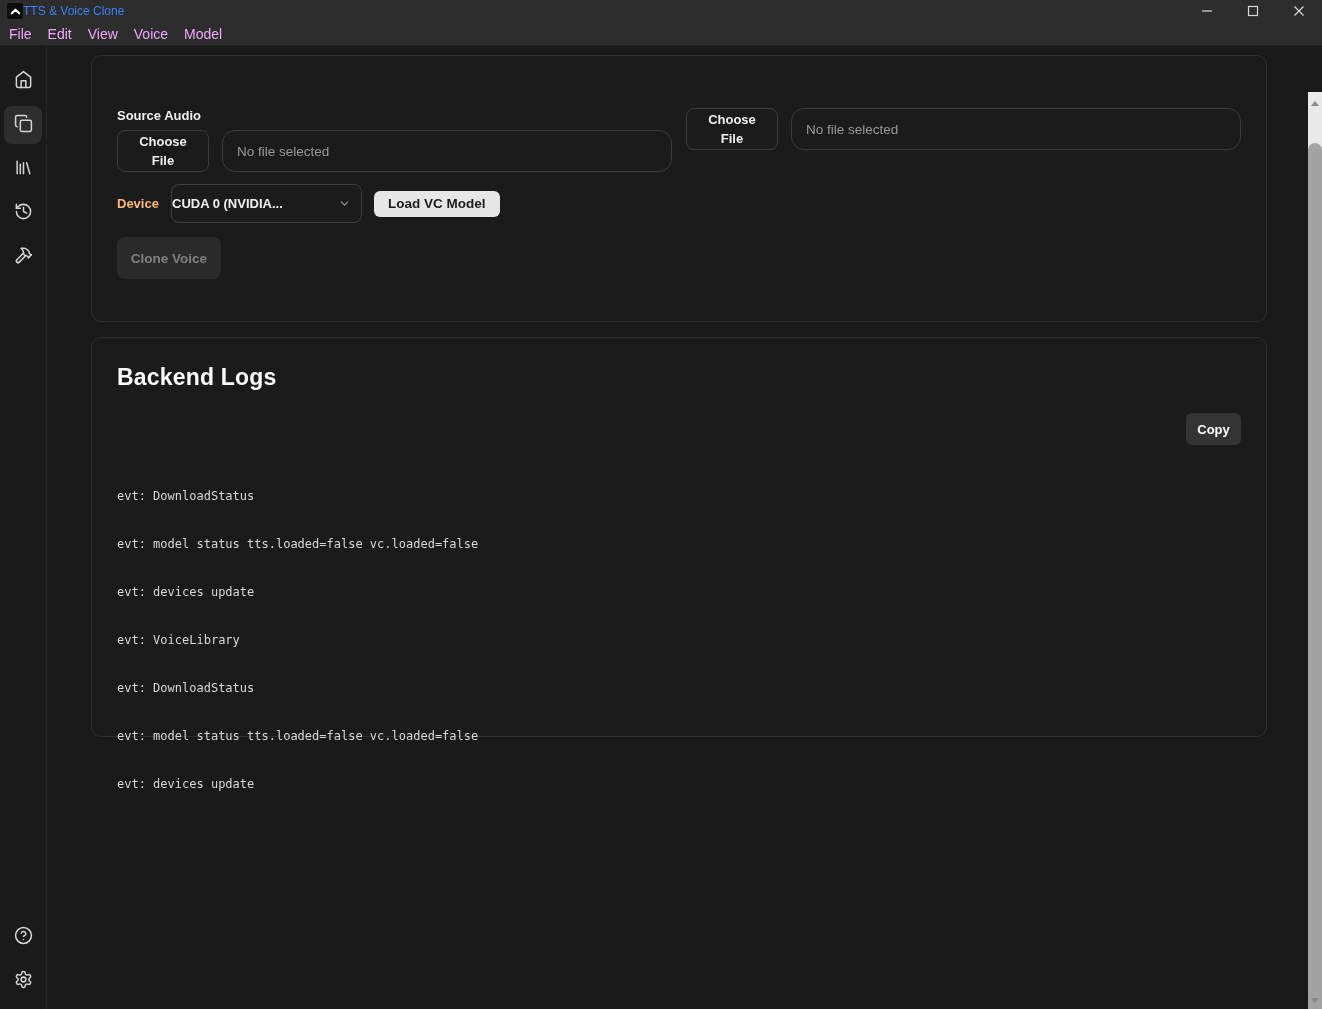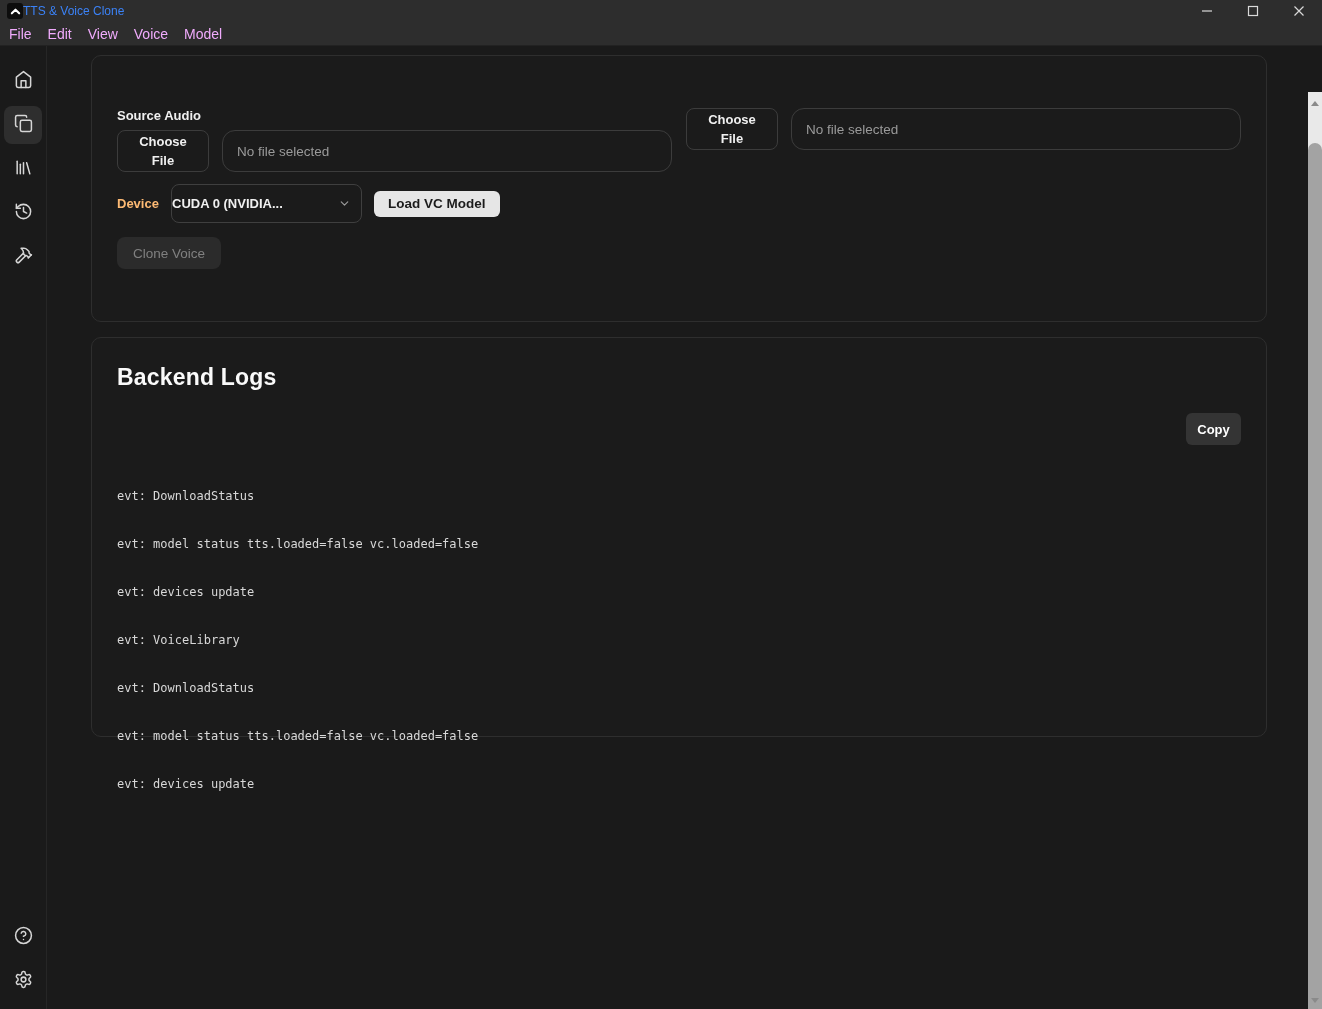--- a/index.html
+++ b/index.html
@@ -53,22 +53,22 @@
                 align-items:center; padding:0 14px; color:#9a9a9a; font-size:13.5px; }
 
   .device-row { display:flex; align-items:center; margin-top:12px; }
   .device-label { font-size:13px; font-weight:700; color:#fdba74; width:54px; flex:0 0 54px; }
   .select { width:191px; height:39px; border:1px solid #3f3f3f; border-radius:8px; display:flex;
             align-items:center; justify-content:flex-start; color:#f0f0f0; font-size:13px; font-weight:600;
             position:relative; background:transparent; }
   .select .chev { position:absolute; right:10px; top:12px; width:13px; height:13px; color:#9a9a9a; }
   .primary-btn { margin-left:12px; height:26px; padding:0 14px; background:#e6e6e6; color:#1b1b1b;
                  border:none; border-radius:6px; font-weight:600; font-size:13.5px; font-family:inherit; }
-  .clone-btn { margin-top:14px; width:104px; height:32px; background:#2b2b2b; color:#808080;
-               border:none; border-radius:8px; font-weight:400; font-size:13.5px; font-family:inherit; }
+  .clone-btn { margin-top:14px; width:104px; height:42px; background:#2b2b2b; color:#808080;
+               border:none; border-radius:8px; font-weight:700; font-size:13.5px; font-family:inherit; }
 
   
   .copy-row { display:flex; justify-content:flex-end; margin-top:22px; }
   .copy-btn { width:55px; height:32px; background:#343434; color:#ffffff; border:none; border-radius:6px;
               font-weight:600; font-size:13px; font-family:inherit; }
   .log-area { margin-top:11px; font-family:"DejaVu Sans Mono", monospace; font-size:12px;
               line-height:16px; color:#d8d8d8; white-space:pre; }
 
   
   .scrollbar { position:absolute; right:0; top:46px; bottom:0; width:14px; background:#e9e9e9; }

